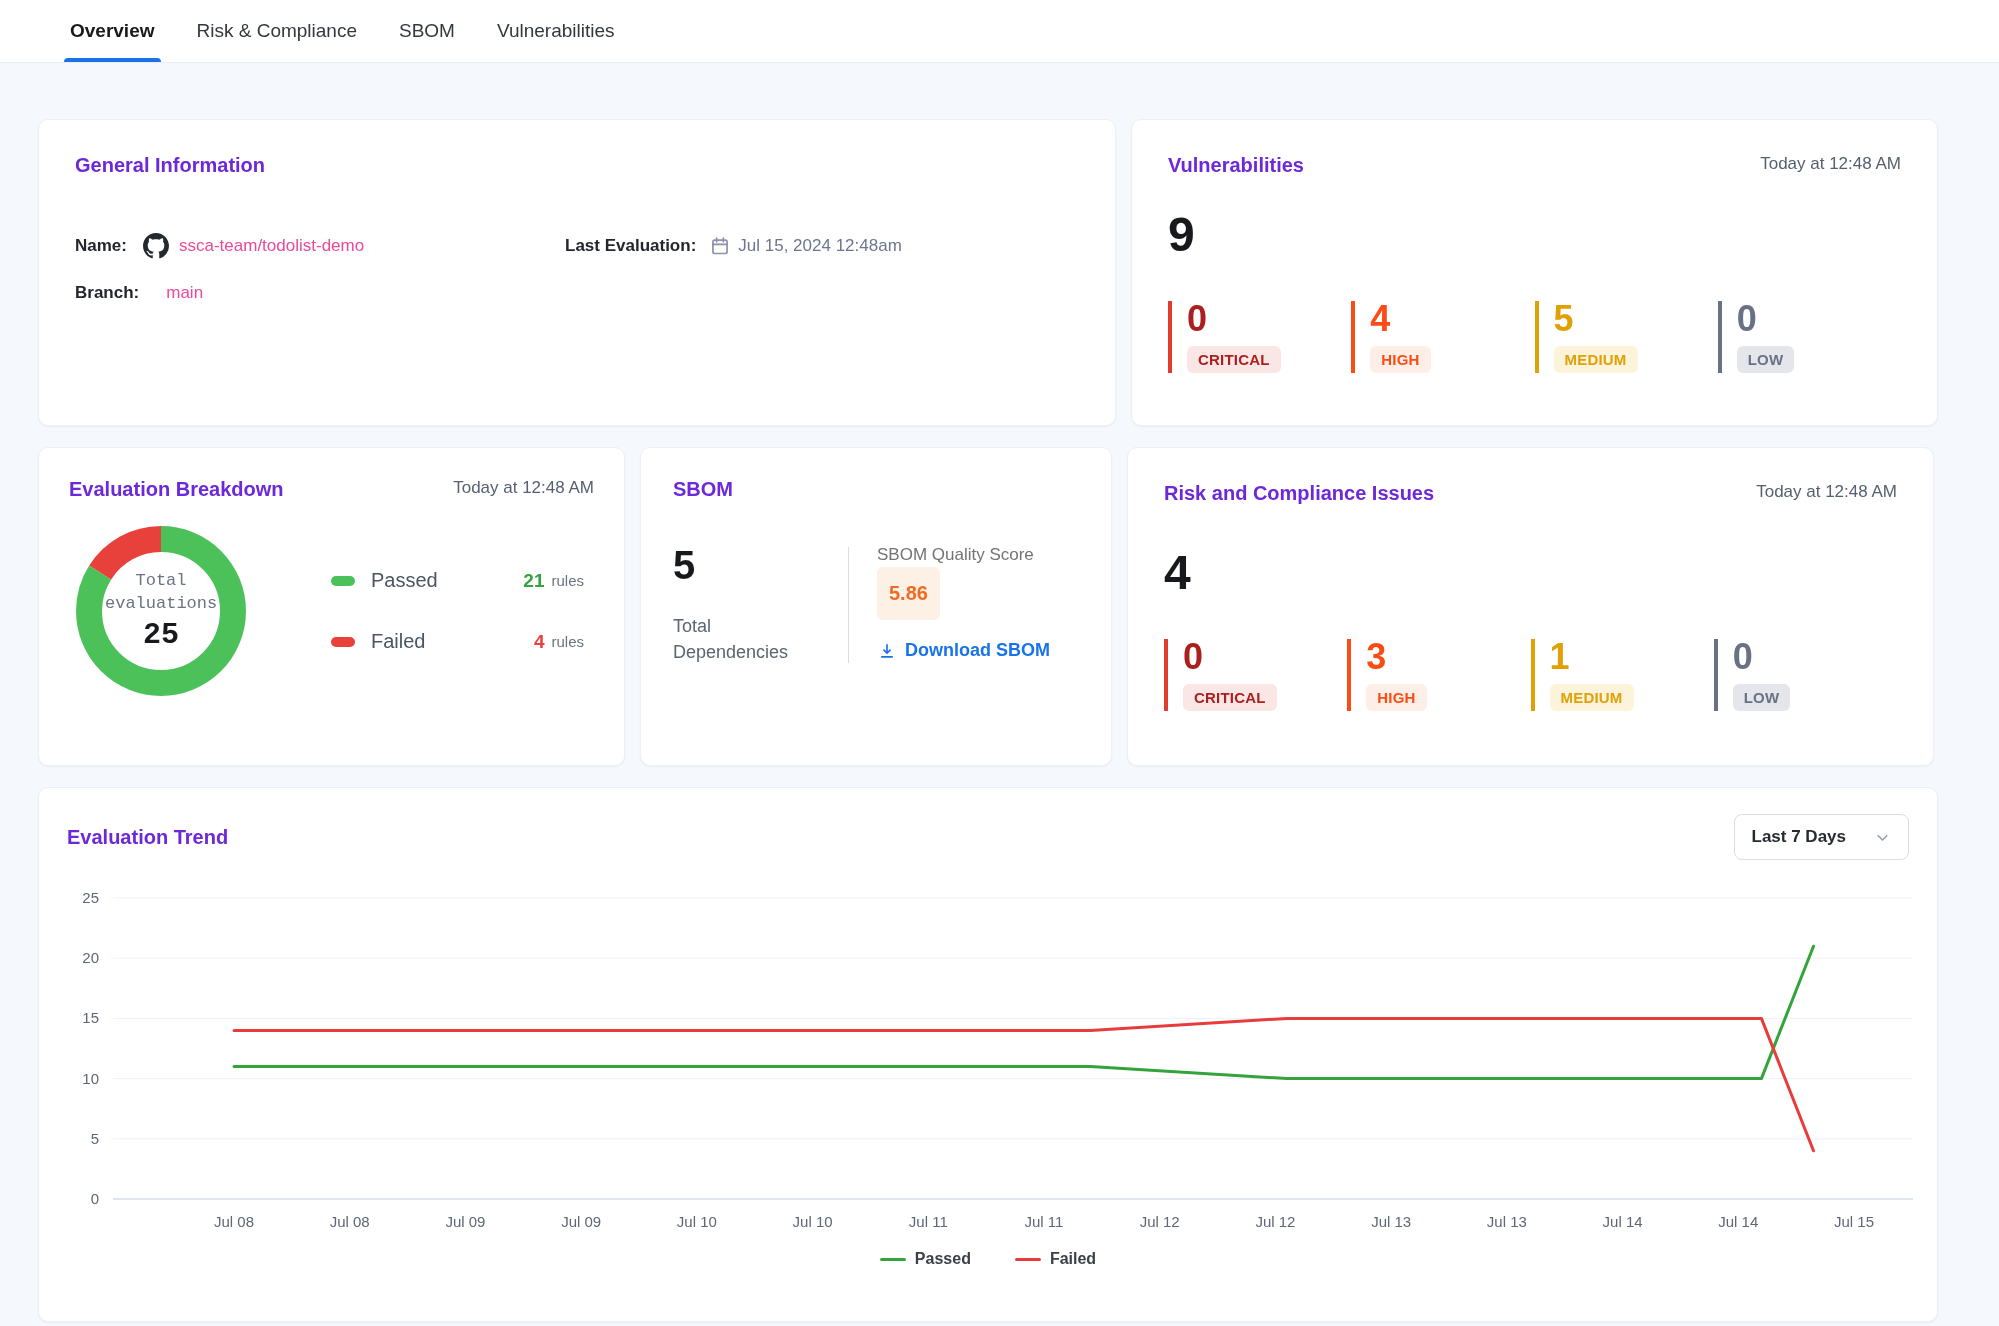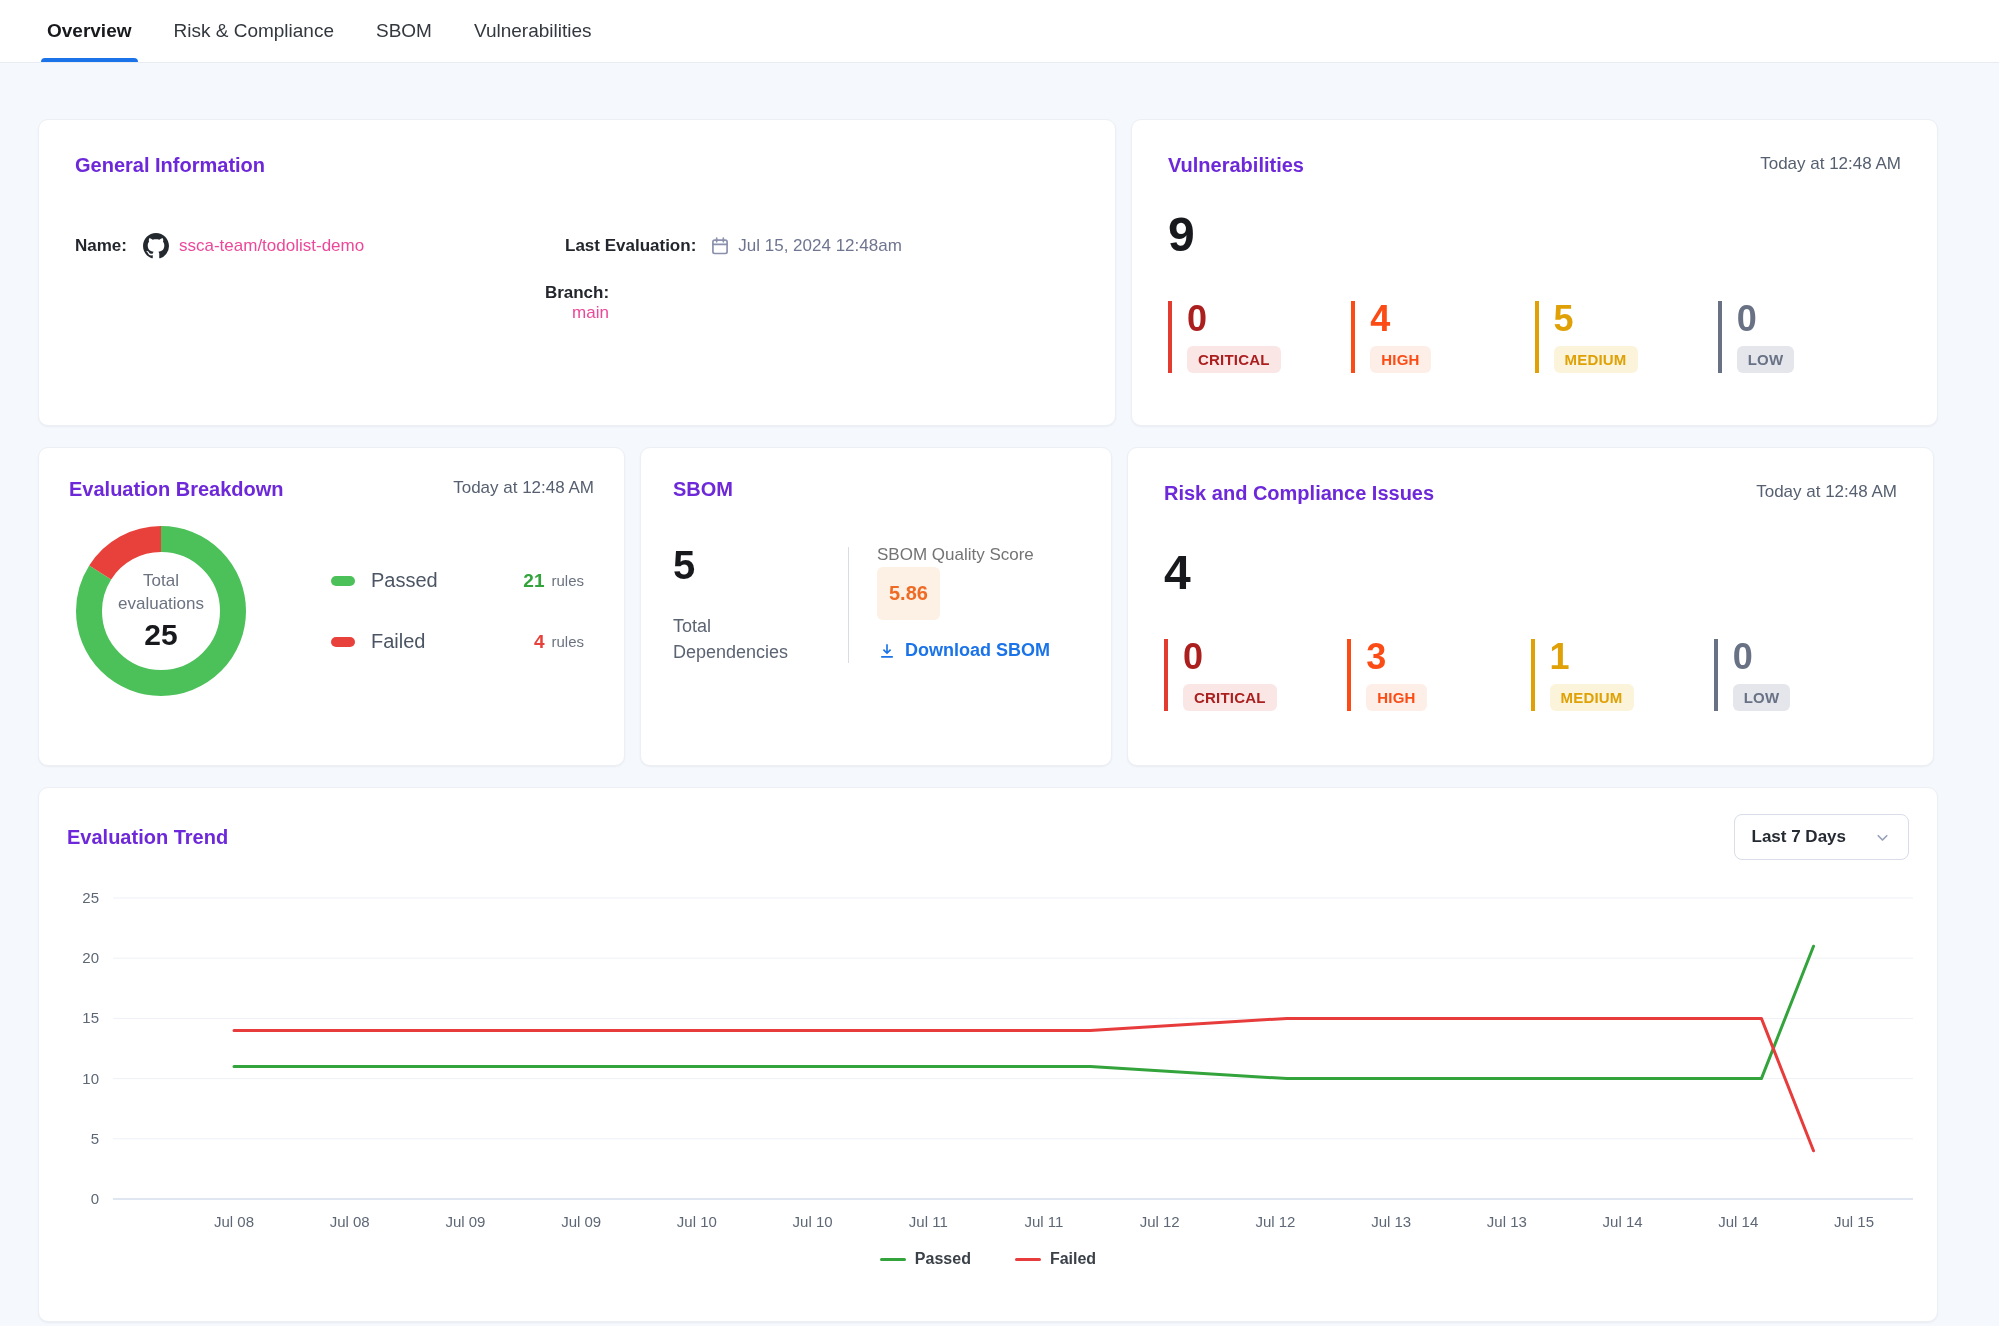--- a/index.html
+++ b/index.html
@@ -1,20 +1,20 @@
 <!DOCTYPE html>
 <html style="--accent: #1a73e8; --critical: #ab1f1f; --critical-bar: #e23c31; --critical-bg: #f9e6e5; --high: #fb4c16; --high-bg: #fdefe7; --medium: #dfa106; --medium-bg: #fbf4da; --low: #697285; --low-bg: #e4e6ec; --passed: #4cc15a; --failed: #e8413b; --passed-line: #33a33c; --failed-line: #e83c3c; --link: #1a73e8; --score: #ef6b25; --score-bg: #fdf0e4;"><head>
 <meta charset="utf-8">
 <style>
   html,body{margin:0;padding:0;}
   body{font-family:"Liberation Sans","DejaVu Sans",sans-serif;background:#f5f8fc;}
   .page{width:1999px;height:1326px;position:relative;background:#f5f8fc;overflow:hidden;}
 
   
-  .tabbar{background:#fff;height:62px;display:flex;align-items:stretch;padding-left:47px;gap:42px;border-bottom:1px solid #e8ebef;}
+  .tabbar{background:#fff;height:62px;display:flex;align-items:stretch;padding-left:70px;gap:42px;border-bottom:1px solid #e8ebef;}
   .tab{display:flex;align-items:center;font-size:19px;color:#33383f;position:relative;cursor:pointer;white-space:nowrap;}
   .tab.active{font-weight:700;color:#17191c;}
   .tab.active::after{content:"";position:absolute;left:-6px;right:-6px;bottom:0;height:4px;border-radius:4px 4px 0 0;background:var(--accent);}
 
   .content{padding:56px 61px 0 38px;}
   .row{display:flex;gap:15px;margin-bottom:21px;}
   .card{background:#fff;border:1px solid #eceff3;border-radius:10px;box-shadow:0 1px 2px rgba(16,24,40,.05);box-sizing:border-box;}
   .cardhead{display:flex;justify-content:space-between;align-items:flex-start;}
   .card-title{font-size:20px;font-weight:700;color:#6d28d9;}
   .timestamp{font-size:17px;color:#566070;}
@@ -23,42 +23,42 @@
   .card.gi{width:1078px;height:307px;padding:34px 36px;}
   .gi-rows{margin-top:56px;font-size:17px;}
   .gi-grid{display:flex;align-items:center;}
   .gi-left{width:490px;display:flex;align-items:center;}
   .gi-right{display:flex;align-items:center;}
   .lbl{font-weight:700;color:#23272d;text-align:right;}
   .val{color:#ec4899;}
   .gh-icon{width:26px;height:26px;margin:0 10px 0 16px;display:inline-flex;}
   .cal-icon{width:20px;height:20px;margin:0 8px 0 14px;display:inline-flex;}
   .lasteval-val{color:#6f7590;}
-  .branch-row{margin-top:24px;display:flex;align-items:center;flex-direction:column;}
+  .branch-row{margin-top:24px;display:flex;align-items:center;}
   .branch-row .val{margin-left:27px;}
 
   
   .card.vulncard,.card.riskcard{width:807px;padding:34px 36px;}
   .card.vulncard{height:307px;}
   .card.riskcard{height:319px;}
   .big{font-size:48px;font-weight:700;color:#17191c;margin-top:34px;line-height:1;}
   .riskcard .big{margin-top:44px;}
   .sevrow{display:flex;margin-top:42px;}
   .sev{width:195px;border-left:4px solid var(--c);padding-left:15px;box-sizing:border-box;}
   .sev .num{font-size:36px;font-weight:700;color:var(--c);line-height:1;}
   .sev .badge{display:inline-block;margin-top:9px;font-size:15px;font-weight:700;letter-spacing:.2px;padding:5px 11px;border-radius:6px;background:var(--bg);color:var(--c);}
   .sev.critical{--c:var(--critical);--bg:var(--critical-bg);border-left-color:var(--critical-bar);}
   .sev.high{--c:var(--high);--bg:var(--high-bg);}
   .sev.medium{--c:var(--medium);--bg:var(--medium-bg);}
   .sev.low{--c:var(--low);--bg:var(--low-bg);}
 
   
   .card.eb{width:587px;height:319px;padding:30px 30px;}
   .eb-content{display:flex;align-items:center;margin-top:24px;padding-left:6px;}
-  .donut-wrap{position:relative;width:172px;height:172px;flex:0 0 auto;}
+  .donut-wrap{position:relative;width:172px;height:172px;flex:0 0 auto;font-family:Liberation Mono, monospace;}
   .donut-center{position:absolute;inset:0;display:flex;flex-direction:column;align-items:center;justify-content:center;text-align:center;}
   .donut-label{font-size:17px;color:#6b7280;width:112px;line-height:1.35;}
   .donut-total{font-size:30px;font-weight:700;color:#17191c;margin-top:2px;}
   .eb-legend{margin-left:84px;flex:1;display:flex;flex-direction:column;gap:38px;padding-right:10px;}
   .leg-row{display:flex;align-items:center;font-size:20px;color:#4b5563;}
   .pill{width:24px;height:10px;border-radius:5px;margin-right:16px;flex:0 0 auto;}
   .pill.green{background:var(--passed);}
   .pill.red{background:var(--failed);}
   .leg-label{flex:1;}
   .leg-val{font-weight:700;font-size:19px;margin-right:7px;margin-left:26px;}

